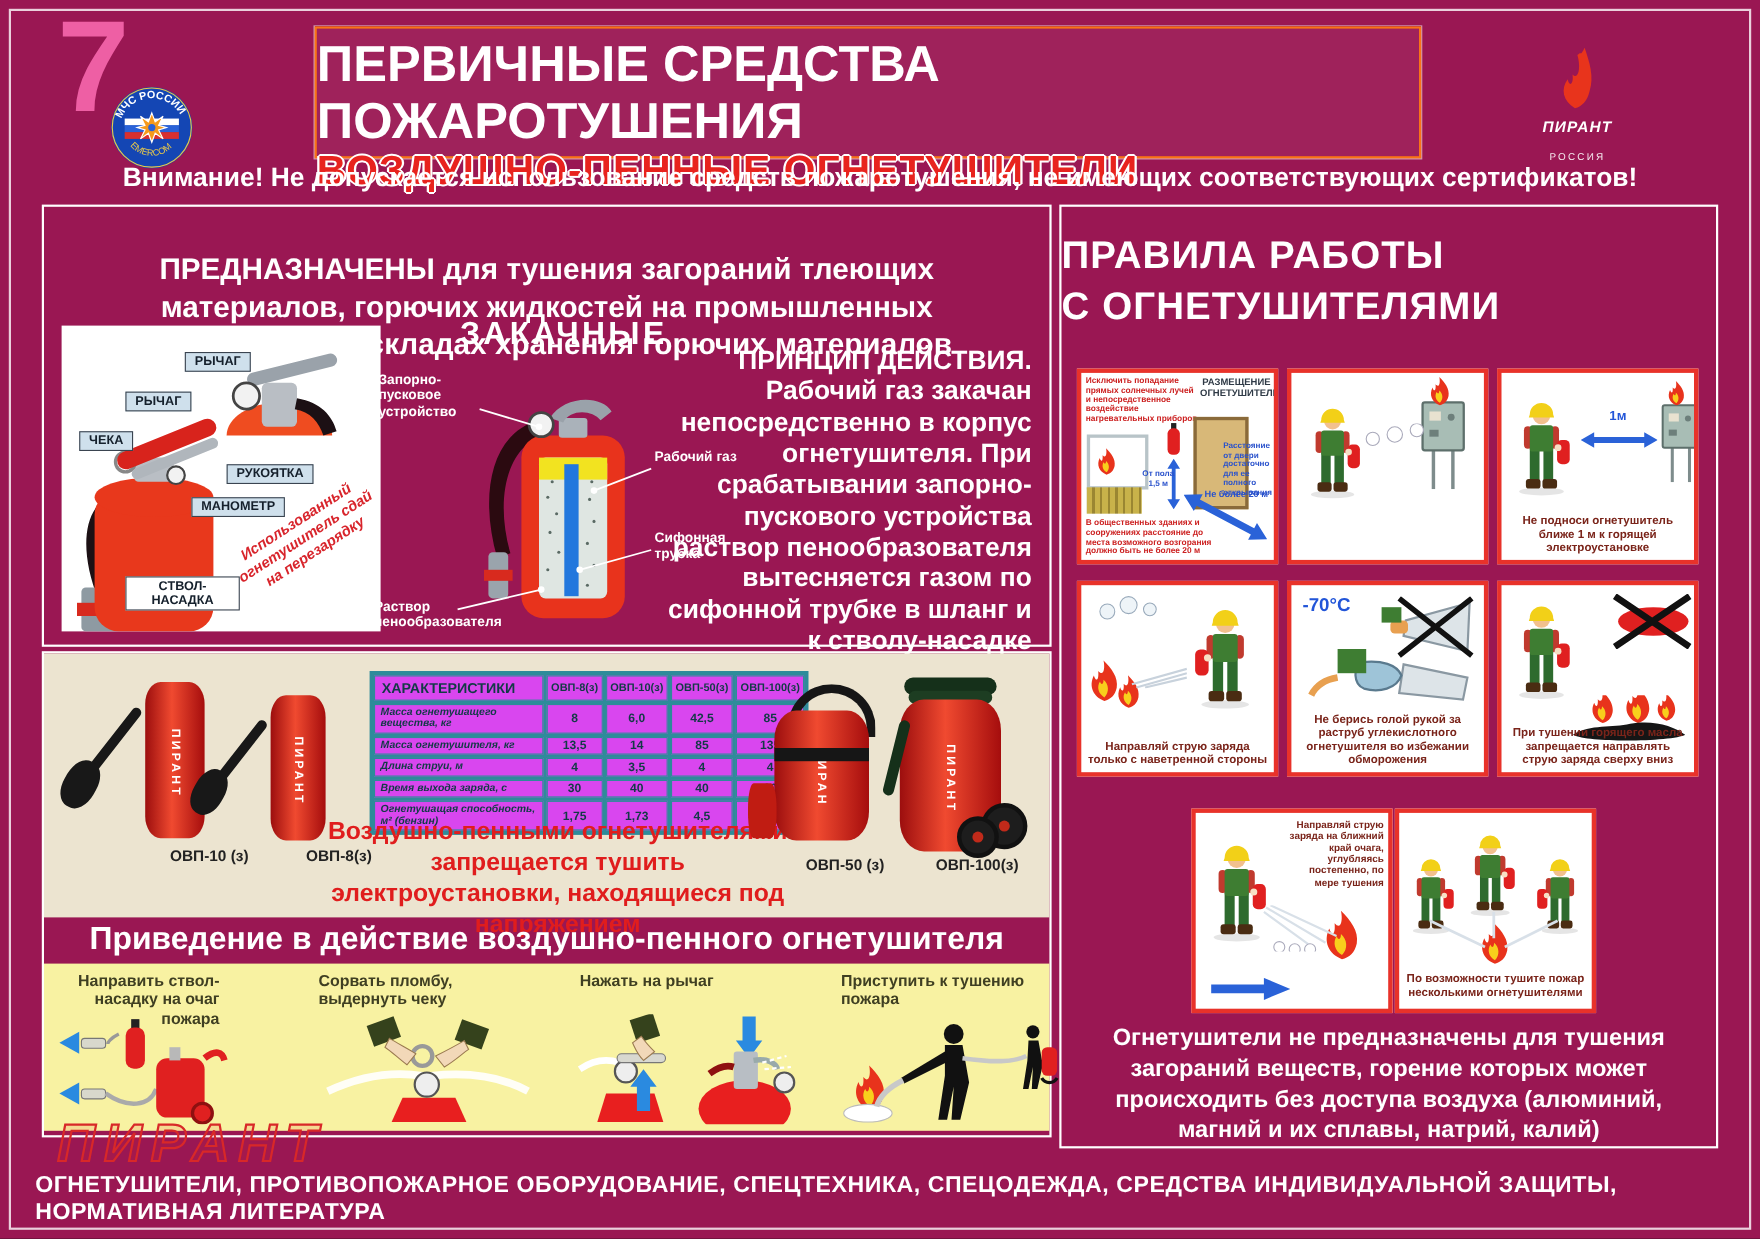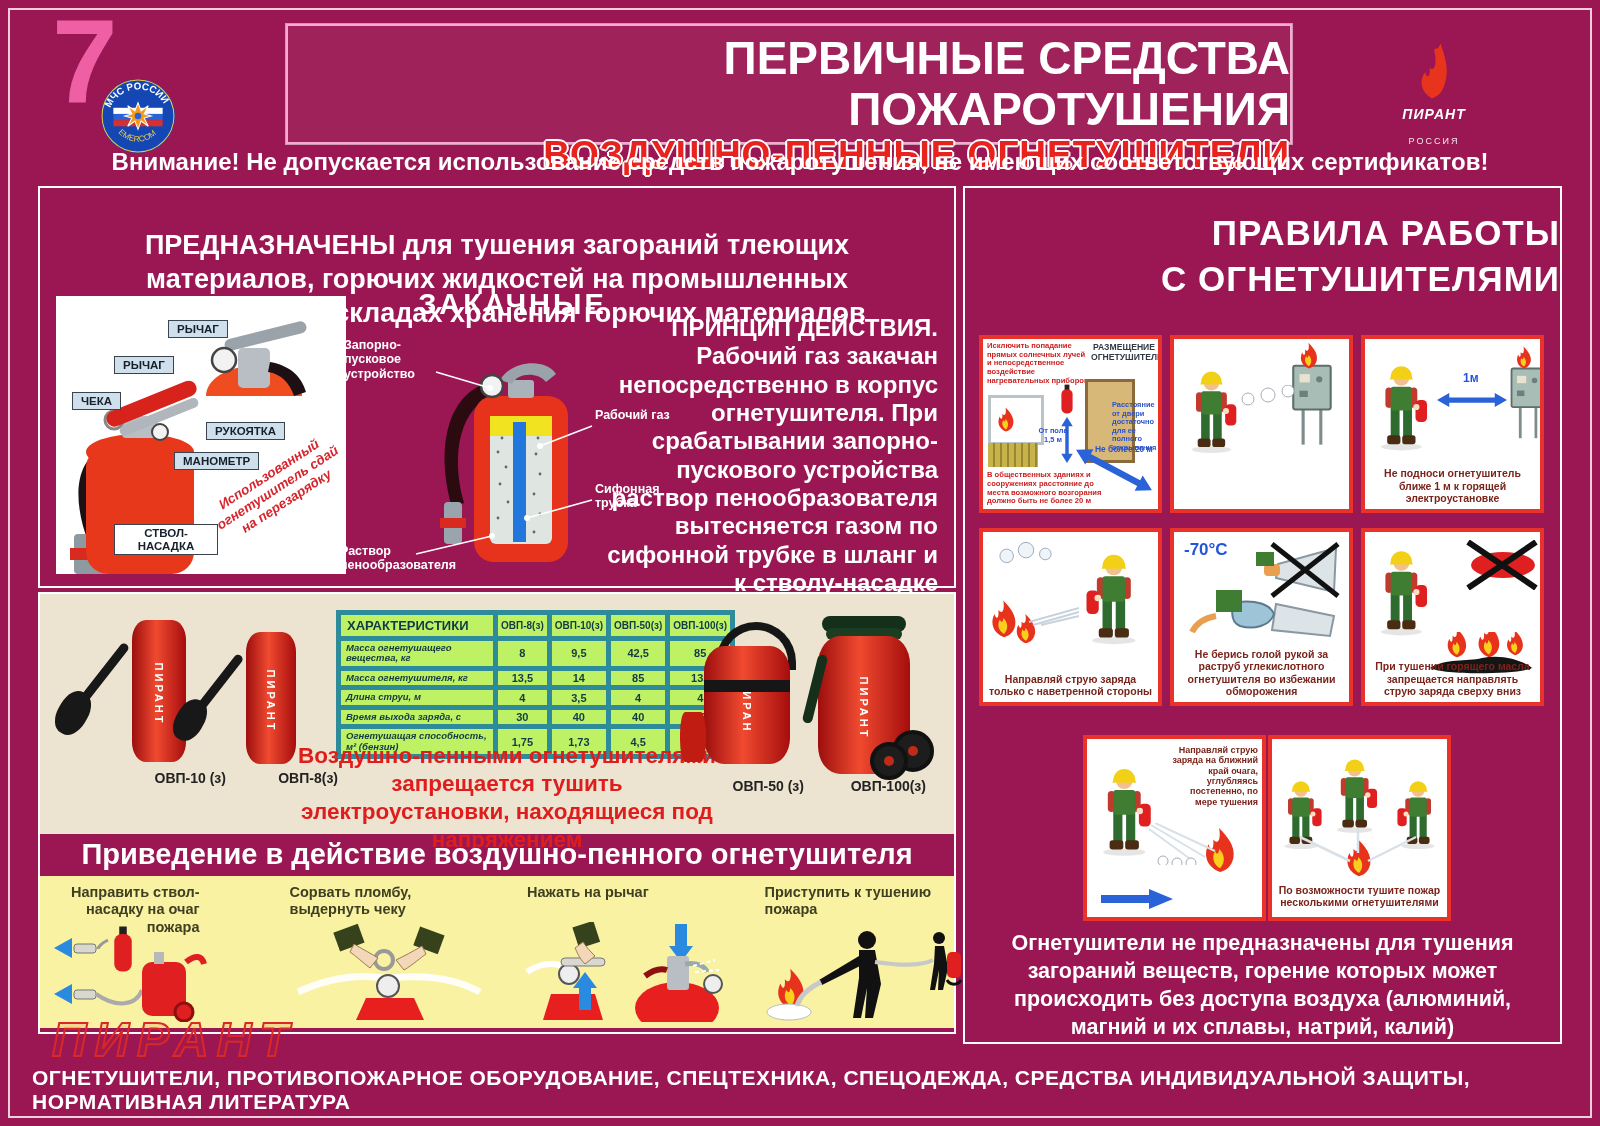--- a/index.html
+++ b/index.html
@@ -3,22 +3,22 @@
 <meta charset="utf-8">
 <style>
   html,body{margin:0;padding:0;background:#5a0f33;}
   .poster{position:relative;width:1600px;height:1126px;background:#9a1753;overflow:hidden;
           font-family:"Liberation Sans","DejaVu Sans",sans-serif;}
   .frame{position:absolute;inset:8px;border:2px solid rgba(255,255,255,.8);pointer-events:none;z-index:50;}
 
   
   .page-num{position:absolute;left:52px;top:2px;font-size:118px;font-weight:800;color:#ee5fa4;line-height:1;}
   .emblem{position:absolute;left:100px;top:78px;width:76px;height:76px;}
-  .title-box{position:absolute;left:286px;top:24px;width:1002px;height:116px;border:2px solid #f9a8d4;
-             box-shadow:0 0 0 1px rgba(255,255,255,.55);background:rgba(255,255,255,.05);text-align:right;}
+  .title-box{position:absolute;left:286px;top:24px;width:1002px;height:116px;border:2px solid #f97316;
+             box-shadow:0 0 0 1px rgba(255,255,255,.55);background:rgba(255,255,255,.05);text-align:left;}
   .title-main{margin-top:7px;font-size:46px;font-weight:800;color:#fff;letter-spacing:0px;line-height:1.1;}
   .title-sub{font-size:37px;font-weight:800;color:#e8231e;letter-spacing:1px;line-height:1.15;
              text-shadow:-2px 0 #fff,2px 0 #fff,0 -2px #fff,0 2px #fff,-1px -1px #fff,1px 1px #fff,1px -1px #fff,-1px 1px #fff;}
   .brand{position:absolute;left:1388px;top:42px;width:92px;text-align:center;color:#fff;}
   .brand-name{font-size:14px;font-weight:800;font-style:italic;letter-spacing:1px;margin-top:2px;}
   .brand-country{font-size:9px;letter-spacing:2px;margin-top:14px;opacity:.9;}
   .warning{position:absolute;left:0;right:0;top:148px;text-align:center;color:#fff;font-size:24px;font-weight:800;}
 
   
   .panel{position:absolute;border:2px solid #fff;}
@@ -56,38 +56,38 @@
   .step.s1 .step-cap{text-align:right;padding-right:30px;}
   .step svg{position:absolute;left:10px;top:46px;}
 
   .model-label{position:absolute;font-size:14px;font-weight:800;color:#222;text-align:right;}
   .prohibit{position:absolute;left:258px;top:148px;width:418px;text-align:center;color:#e01d1d;
             font-size:22.5px;font-weight:800;line-height:1.25;}
 
   
   .chars{position:absolute;left:296px;top:16px;border-collapse:separate;border-spacing:3px;background:#2e8b9a;
          padding:1px;}
-  .chars td,.chars th{background:#bef264;border:1px solid #2e8b9a;color:#123a46;vertical-align:middle;}
+  .chars td,.chars th{background:#d946ef;border:1px solid #2e8b9a;color:#123a46;vertical-align:middle;}
   .chars th{font-size:13px;font-weight:800;padding:3px 6px;text-align:left;}
   .chars th.col{font-size:10px;text-align:center;padding:3px 3px;}
   .chars td.lbl{font-size:9.5px;font-weight:800;font-style:italic;padding:2px 5px;width:142px;line-height:1.1;}
   .chars td.val{font-size:11px;font-weight:800;text-align:center;width:46px;}
 
   
   .extP{position:absolute;border-radius:14px/20px;background:linear-gradient(90deg,#9c0e0e,#f04a30 45%,#a50d0d);}
   .extP .vtext{position:absolute;left:50%;top:52%;transform:translate(-50%,-50%);writing-mode:vertical-rl;
                color:#fff;font-weight:800;font-size:11px;letter-spacing:3px;}
   .hose{position:absolute;background:#181818;border-radius:6px;}
   .nozzle{position:absolute;background:#181818;border-radius:45%;}
   .wheel{position:absolute;border-radius:50%;background:#1d1d1d;border:4px solid #111;}
   .wheel::after{content:"";position:absolute;left:50%;top:50%;width:10px;height:10px;margin:-5px 0 0 -5px;
                 border-radius:50%;background:#c02a1a;}
 
   
-  .rules-title{position:absolute;left:0;right:0;top:22px;text-align:right;color:#fff;
+  .rules-title{position:absolute;left:0;right:0;top:22px;text-align:left;color:#fff;
                font-size:35px;font-weight:800;line-height:1.3;letter-spacing:1px;}
   .card{position:absolute;width:183px;height:178px;background:#fff;border:4px solid #e8322a;box-sizing:border-box;}
   .card-cap{position:absolute;left:5px;right:5px;bottom:4px;text-align:center;color:#7a241a;
             font-weight:800;font-size:10.5px;line-height:1.2;}
   .scene{position:absolute;inset:0;overflow:hidden;}
   .minired{color:#cc2020;font-weight:800;font-size:7.6px;line-height:1.15;position:absolute;}
   .miniblue{color:#2a52cc;font-weight:800;font-size:7.4px;line-height:1.15;position:absolute;}
   .minititle{position:absolute;color:#2f3a46;font-weight:800;font-size:8.6px;text-align:right;line-height:1.2;}
   .temp-label{position:absolute;left:10px;top:8px;color:#2255d8;font-weight:800;font-size:17px;}
   .dist-label{position:absolute;color:#2255d8;font-weight:800;font-size:12px;}
@@ -292,21 +292,21 @@
             <tr>
           <th>ХАРАКТЕРИСТИКИ</th>
           <th class="col">ОВП-8(з)</th>
           <th class="col">ОВП-10(з)</th>
           <th class="col">ОВП-50(з)</th>
           <th class="col">ОВП-100(з)</th>
         </tr>
         <tr>
           <td class="lbl">Масса огнетушащего вещества, кг</td>
           <td class="val">8</td>
-          <td class="val">9,5</td>
+          <td class="val">6,0</td>
           <td class="val">42,5</td>
           <td class="val">85</td>
         </tr>
         <tr>
           <td class="lbl">Масса огнетушителя, кг</td>
           <td class="val">13,5</td>
           <td class="val">14</td>
           <td class="val">85</td>
           <td class="val">135</td>
         </tr>

